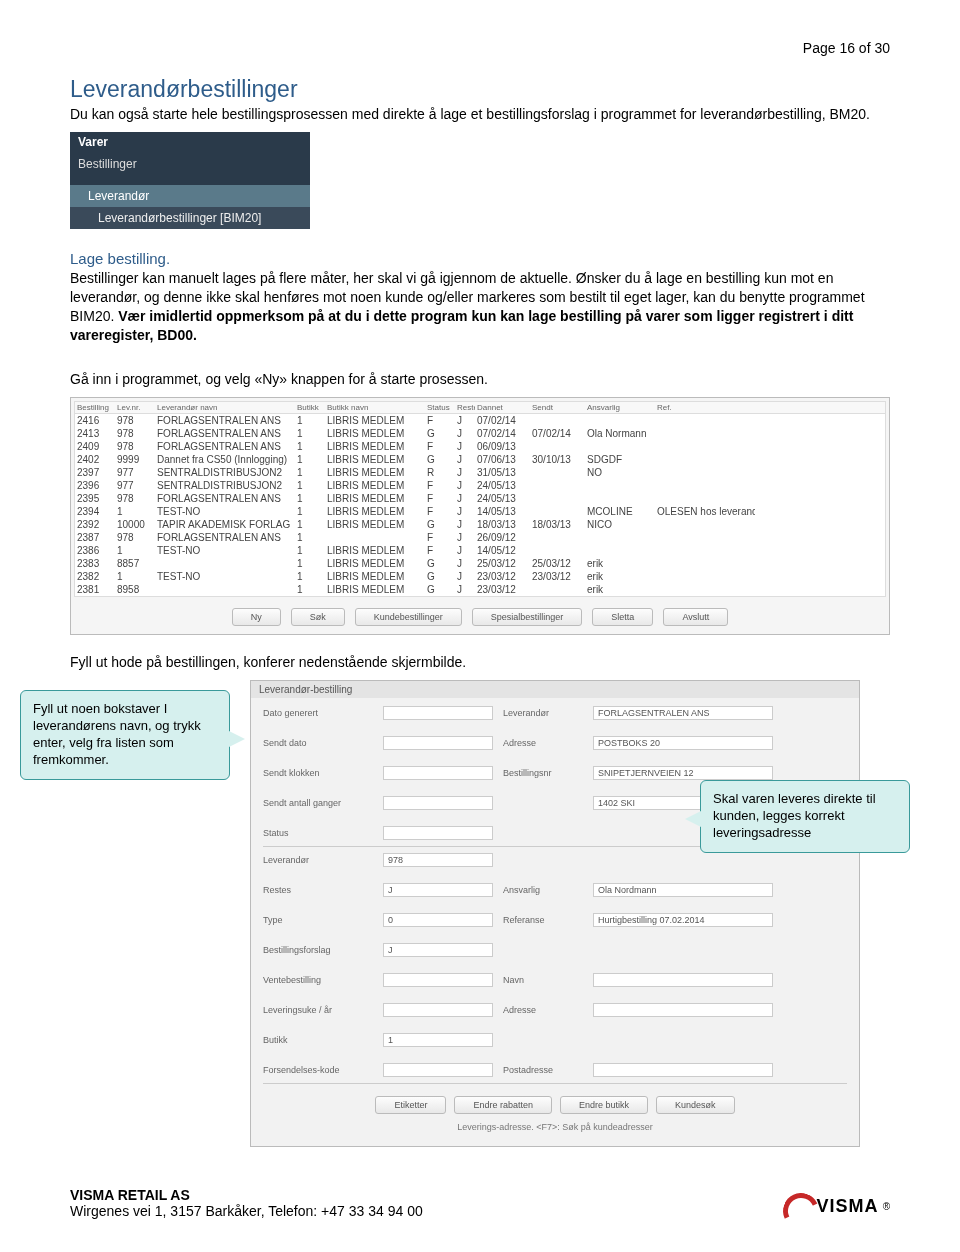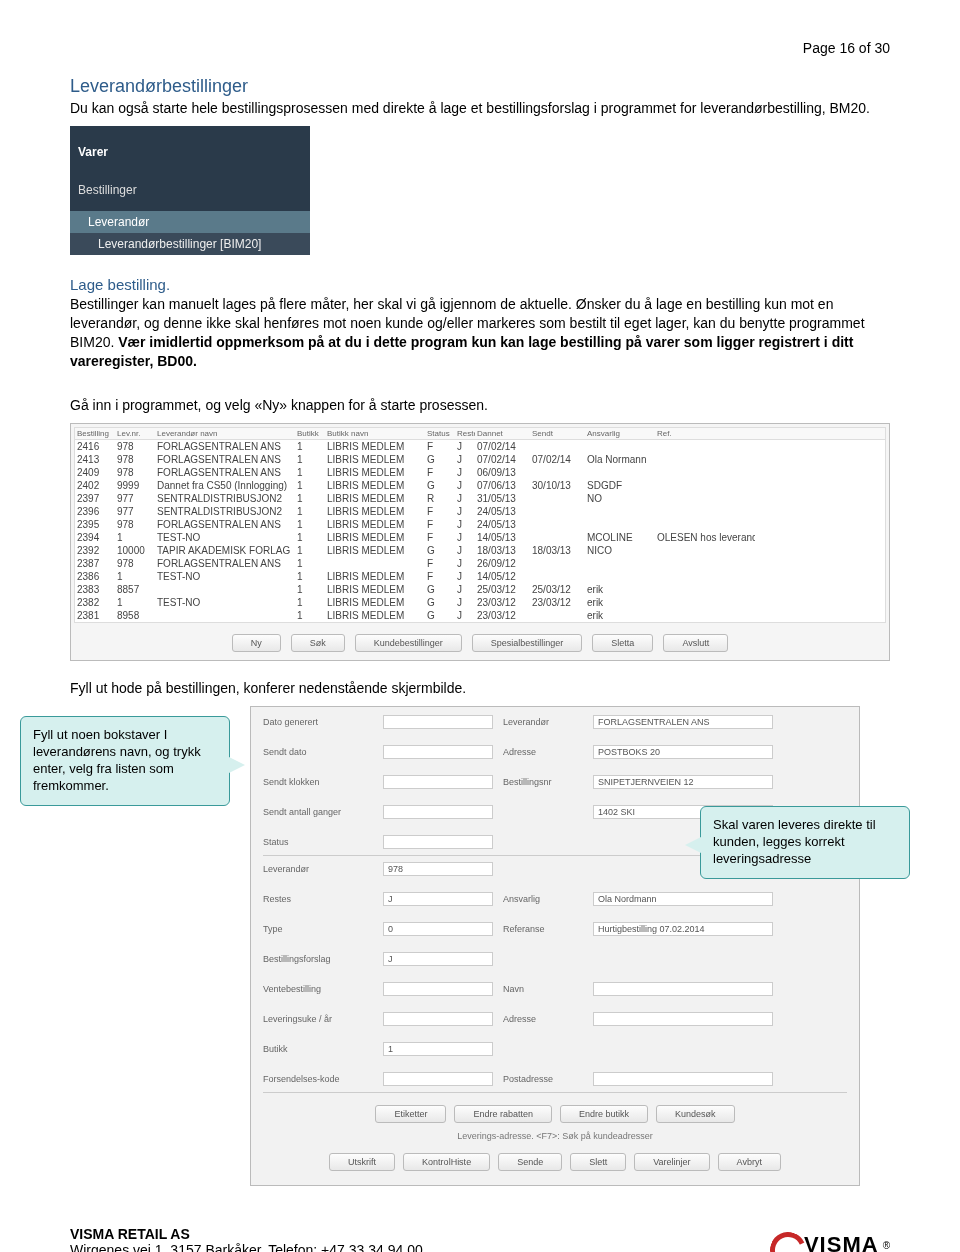--- a/index.html
+++ b/index.html
@@ -6,29 +6,29 @@
   body {
     margin: 0;
     padding: 40px 70px;
     font-family: Arial, Helvetica, sans-serif;
     font-size: 14px;
     color: #000;
     background: #fff;
     width: 960px;
   }
   .page-number { text-align: right; font-size: 14px; margin-bottom: 20px; }
-  .section-title { color: #2E5C8A; font-size: 18px; }
+  .section-title { color: #2E5C8A; font-size: 23px; }
   .subsection { color: #2E5C8A; font-size: 15px; margin: 21px 0 2px 0; }
   p { margin: 2px 0 8px 0; line-height: 1.35; }
   .bold { font-weight: bold; }
 
   
   .nav-menu { width: 240px; margin: 8px 0 14px 0; font-size: 12px; }
   .nav-row { padding: 4px 8px; color: #fff; }
-  .nav-varer { background: #2a3a4a; font-weight: bold; padding: 19px 8px; }
+  .nav-varer { background: #2a3a4a; font-weight: bold; padding: 3px 8px; }
   .nav-best { background: #2a3a4a; padding: 5px 8px 14px 8px; color: #ddd; }
   .nav-lev { background: #5a7a8a; padding: 4px 8px 4px 18px; color: #fff; }
   .nav-levbest { background: #3a4a5a; padding: 4px 8px 4px 28px; color: #eee; }
 
   
   .tbl-shot {
     border: 1px solid #bbb;
     background: #f5f5f5;
     font-size: 8px;
     margin: 4px 0 18px 0;
@@ -96,21 +96,21 @@
   .logo { display: flex; align-items: center; gap: 4px; }
   .logo-swirl {
     width: 30px; height: 26px; position: relative;
   }
   .logo-swirl::before {
     content: ''; position: absolute; width: 26px; height: 26px;
     border: 5px solid #c62828; border-radius: 50%;
     border-right-color: transparent; border-bottom-color: transparent;
     transform: rotate(20deg);
   }
-  .logo-text { font-weight: bold; font-size: 22px; letter-spacing: 1px; }
+  .logo-text { font-weight: bold; font-size: 18px; letter-spacing: 1px; }
   .logo-r { font-size: 10px; vertical-align: top; }
 </style>
 </head>
 <body>
 
 
 
 <div class="page-number">Page 16 of 30</div>
 
 <div class="section-title">Leverandørbestillinger</div>
@@ -342,20 +342,21 @@
 </div>
 
 <p>Fyll ut hode på bestillingen, konferer nedenstående skjermbilde.</p>
 
 
 <div class="callout-container">
   <div class="callout callout-left">Fyll ut noen bokstaver I leverandørens navn, og trykk enter, velg fra listen som fremkommer.</div>
   <div class="callout callout-right">Skal varen leveres direkte til kunden, legges korrekt leveringsadresse</div>
 
   <div class="form-shot form-offset">
+    <div class="form-title">Leverandør-bestilling</div>
     <div class="form-body">
       <div class="form-grid2" id="form-top">
           <div class="lbl">Dato generert</div>
           <div class="val"></div>
           <div class="lbl">Leverandør</div>
           <div class="val">FORLAGSENTRALEN ANS</div>
           <div class="lbl">Sendt dato</div>
           <div class="val"></div>
           <div class="lbl">Adresse</div>
           <div class="val">POSTBOKS 20</div>
@@ -408,28 +409,20 @@
           <div class="val"></div>
         </div>
       <div class="form-sep"></div>
       <div class="form-buttons" id="form-btns-mid">
           <div class="tbl-btn">Etiketter</div>
           <div class="tbl-btn">Endre rabatten</div>
           <div class="tbl-btn">Endre butikk</div>
           <div class="tbl-btn">Kundesøk</div>
         </div>
       <div class="form-note">Leverings-adresse. &lt;F7&gt;: Søk på kundeadresser</div>
-      <div class="form-buttons" id="form-btns-bottom">
-          <div class="tbl-btn">Utskrift</div>
-          <div class="tbl-btn">KontrolHiste</div>
-          <div class="tbl-btn">Sende</div>
-          <div class="tbl-btn">Slett</div>
-          <div class="tbl-btn">Varelinjer</div>
-          <div class="tbl-btn">Avbryt</div>
-        </div>
     </div>
   </div>
 </div>
 
 
 <div class="footer">
   <div class="footer-left">
     <div class="company">VISMA RETAIL AS</div>
     <div>Wirgenes vei 1, 3157 Barkåker, Telefon: +47 33 34 94 00</div>
   </div>

